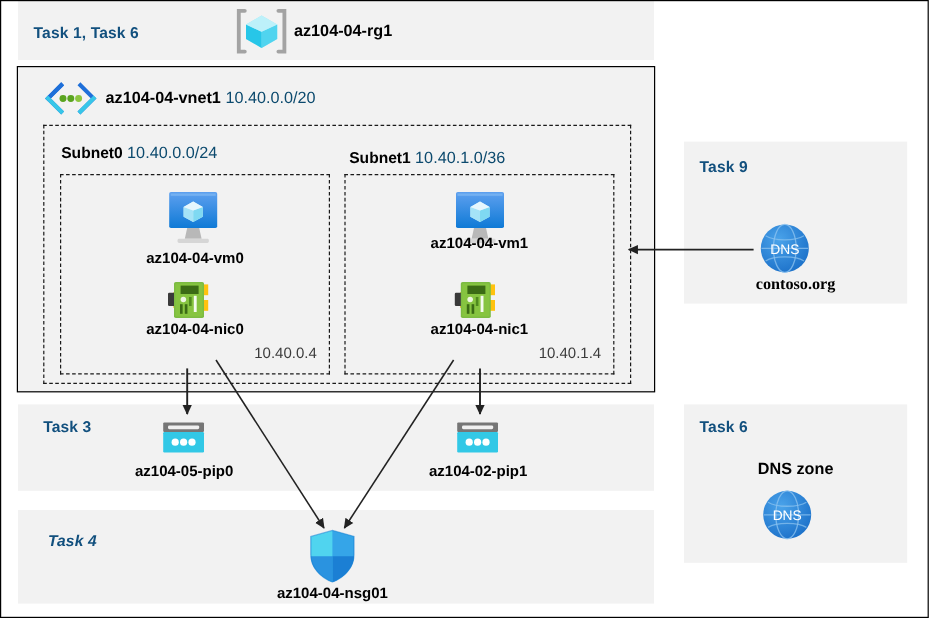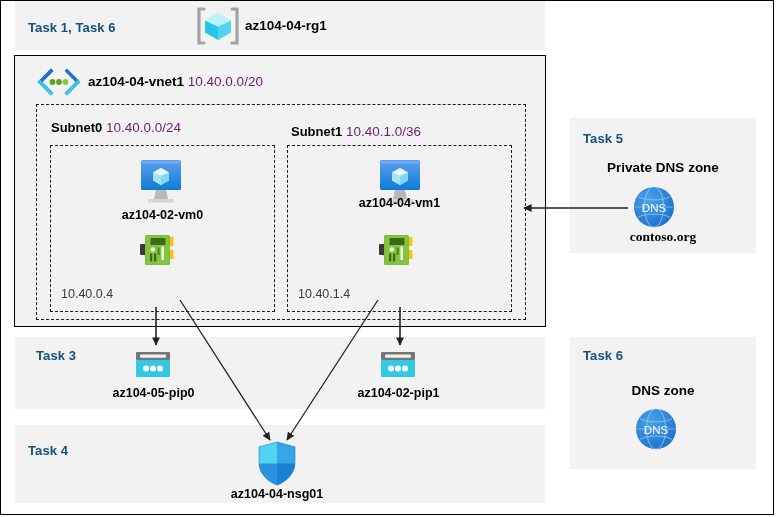--- a/index.html
+++ b/index.html
@@ -32,31 +32,31 @@
     position:absolute;box-sizing:border-box;
     border:1.5px dashed #1a1a1a;background:transparent;
   }
 
   .task-label{
     position:absolute;
     color:#12507e;font-weight:bold;font-size:13px;
     letter-spacing:.1px;white-space:nowrap;
   }
   .title-bold{font-weight:bold;color:#000000;}
-  .title-reg{font-weight:normal;color:#701a75;}
+  .title-reg{font-weight:normal;color:#0c4a6e;}
 
   .hdr{position:absolute;white-space:nowrap;font-size:13.5px;}
   .hdr .title-reg{font-size:13.5px;}
 
   .node-label{
     position:absolute;text-align:center;white-space:nowrap;
     font-weight:bold;font-size:12.5px;color:#000000;
   }
   .node-sub{
-    position:absolute;text-align:left;white-space:nowrap;
+    position:absolute;text-align:right;white-space:nowrap;
     font-weight:normal;font-size:12.5px;color:#3b3b3b;
   }
   .node-title{
     position:absolute;text-align:center;white-space:nowrap;
     font-weight:bold;font-size:13.5px;color:#000000;
   }
   .icon{position:absolute;}
   svg{display:block;overflow:visible;}
   .edges{position:absolute;left:0;top:0;width:776px;height:517px;pointer-events:none;}
 </style>
@@ -122,38 +122,39 @@
       <rect x="8" y="3" width="40" height="30" rx="1.5" fill="url(#vmg0)"></rect>
       <rect x="9.2" y="4.2" width="37.6" height="2" fill="#79b4f2" opacity=".85"></rect>
       <path d="M28 11 L36 15.4 L36 23.6 L28 28 L20 23.6 L20 15.4 Z" fill="#c9eaf8"></path>
       <path d="M28 18.5 L36 15.4 L36 23.6 L28 28 Z" fill="#7fd9f2"></path>
       <path d="M28 18.5 L20 15.4 L20 23.6 L28 28 Z" fill="#a5e3f7"></path>
       <path d="M28 11 L36 15.4 L28 18.5 L20 15.4 Z" fill="#e6f7fd"></path>
       <path d="M23 33 L33 33 L35 42 L21 42 Z" fill="#b8b8b8"></path>
       <rect x="15" y="42" width="26" height="3.4" rx="1.2" fill="#d6d6d6"></rect>
     </svg>
   </div>
-  <div class="node-label" style="left:61px;top:208px;width:203px;">az104-02-vm0</div>
+  <div class="node-label" style="left:61px;top:208px;width:203px;">az104-04-vm0</div>
 
   <div class="icon" style="left:136px;top:230px;">
     <svg width="44" height="40" viewBox="0 0 44 40">
       <rect x="8.5" y="13.5" width="4.5" height="13" fill="#f2b705"></rect>
       <rect x="32" y="7" width="5.5" height="9" fill="#ffc20e"></rect>
       <rect x="32" y="20" width="5.5" height="9" fill="#ffc20e"></rect>
       <rect x="4" y="14" width="6" height="11" rx="1" fill="#3a3a3a"></rect>
       <rect x="9" y="5" width="25" height="30" rx="1.5" fill="#7cbb42"></rect>
       <rect x="10.2" y="6.2" width="22.6" height="27.6" rx="1" fill="#86c440"></rect>
       <rect x="14.5" y="8" width="15" height="7" fill="#3b6b15"></rect>
       <circle cx="16.8" cy="19.5" r="2.3" fill="#eef7e2"></circle>
       <rect x="21.5" y="17.5" width="2.2" height="7.5" fill="#4f8a1e"></rect>
       <rect x="25.5" y="16.5" width="2.4" height="13.5" fill="#f4fbee"></rect>
       <rect x="14" y="23.5" width="2.2" height="8" fill="#3b6b15"></rect>
       <rect x="18" y="23.5" width="2.2" height="8" fill="#3b6b15"></rect>
     </svg>
   </div>
+  <div class="node-label" style="left:61px;top:267px;width:203px;">az104-04-nic0</div>
   <div class="node-sub" style="left:61px;top:287px;width:203px;">10.40.0.4</div>
 
   <div class="hdr" style="left:291px;top:124px;font-size:13px;">
     <span class="title-bold">Subnet1</span><span>&nbsp;</span><span class="title-reg">10.40.1.0/36</span>
   </div>
 
   <div class="dashed" style="left:287px;top:145px;width:225px;height:167px;"></div>
 
   <div class="icon" style="left:372px;top:157px;">
     <svg width="56" height="48" viewBox="0 0 56 48">
@@ -184,20 +185,21 @@
       <rect x="9" y="5" width="25" height="30" rx="1.5" fill="#7cbb42"></rect>
       <rect x="10.2" y="6.2" width="22.6" height="27.6" rx="1" fill="#86c440"></rect>
       <rect x="14.5" y="8" width="15" height="7" fill="#3b6b15"></rect>
       <circle cx="16.8" cy="19.5" r="2.3" fill="#eef7e2"></circle>
       <rect x="21.5" y="17.5" width="2.2" height="7.5" fill="#4f8a1e"></rect>
       <rect x="25.5" y="16.5" width="2.4" height="13.5" fill="#f4fbee"></rect>
       <rect x="14" y="23.5" width="2.2" height="8" fill="#3b6b15"></rect>
       <rect x="18" y="23.5" width="2.2" height="8" fill="#3b6b15"></rect>
     </svg>
   </div>
+  <div class="node-label" style="left:298px;top:267px;width:203px;">az104-04-nic1</div>
   <div class="node-sub" style="left:298px;top:287px;width:203px;">10.40.1.4</div>
 
   <div class="panel" style="left:15px;top:337px;width:530px;height:72px;"></div>
   <div class="task-label" style="left:36px;top:348px;">Task 3</div>
 
   <div class="icon" style="left:133px;top:349px;">
     <svg width="40" height="34" viewBox="0 0 40 34">
       <rect x="3" y="3" width="34" height="8" rx="1" fill="#767676"></rect>
       <rect x="7" y="5.5" width="26" height="3.2" rx="1.2" fill="#f0f0f0"></rect>
       <rect x="3" y="11" width="34" height="17" rx="1" fill="#32c8e6"></rect>
@@ -214,36 +216,35 @@
       <rect x="7" y="5.5" width="26" height="3.2" rx="1.2" fill="#f0f0f0"></rect>
       <rect x="3" y="11" width="34" height="17" rx="1" fill="#32c8e6"></rect>
       <circle cx="13" cy="19.5" r="3" fill="#ffffff"></circle>
       <circle cx="20" cy="19.5" r="3" fill="#ffffff"></circle>
       <circle cx="27" cy="19.5" r="3" fill="#ffffff"></circle>
     </svg>
   </div>
   <div class="node-label" style="left:297px;top:386px;width:203px;">az104-02-pip1</div>
 
   <div class="panel" style="left:15px;top:425px;width:530px;height:78px;"></div>
-  <div class="task-label" style="left:28px;top:443px;">Task 4</div>
+  <div class="task-label" style="left:40px;top:443px;font-style:italic;">Task 4</div>
 
   <div class="icon" style="left:255px;top:440px;">
     <svg width="44" height="48" viewBox="0 0 44 48">
       <path d="M22 2 L40 7 L40 22 C40 33 31.5 41.5 22 45 C12.5 41.5 4 33 4 22 L4 7 Z" fill="#50d4ef"></path>
       <path d="M22 2 L40 7 L40 22 C40 33 31.5 41.5 22 45 L22 2 Z" fill="#35a5e8"></path>
       <path d="M22 23.5 L40 23.5 C40 33 31.5 41.5 22 45 Z" fill="#1b7fd4"></path>
       <path d="M22 23.5 L4 23.5 C4 33 12.5 41.5 22 45 Z" fill="#2a93e0"></path>
       <path d="M22 2 L40 7 L40 22 C40 33 31.5 41.5 22 45 C12.5 41.5 4 33 4 22 L4 7 Z" fill="none" stroke="#1b7fd4" stroke-width="1.1" opacity=".55"></path>
     </svg>
   </div>
   <div class="node-label" style="left:177px;top:487px;width:200px;">az104-04-nsg01</div>
 
   <div class="panel" style="left:570px;top:118px;width:186px;height:135px;"></div>
-  <div class="task-label" style="left:583px;top:131px;">Task 5</div>
-  <div class="node-title" style="left:570px;top:160px;width:186px;">Private DNS zone</div>
+  <div class="task-label" style="left:583px;top:131px;">Task 9</div>
 
   <div class="icon" style="left:630px;top:183px;">
     <svg width="48" height="48" viewBox="0 0 48 48">
       <defs>
         <radialGradient id="dnsg5" cx="0.38" cy="0.32" r="0.85">
           <stop offset="0" stop-color="#4aa3ea"></stop>
             <stop offset="1" stop-color="#1569c4"></stop>
         </radialGradient>
       </defs>
       <circle cx="24" cy="24" r="20" fill="url(#dnsg5)"></circle>

